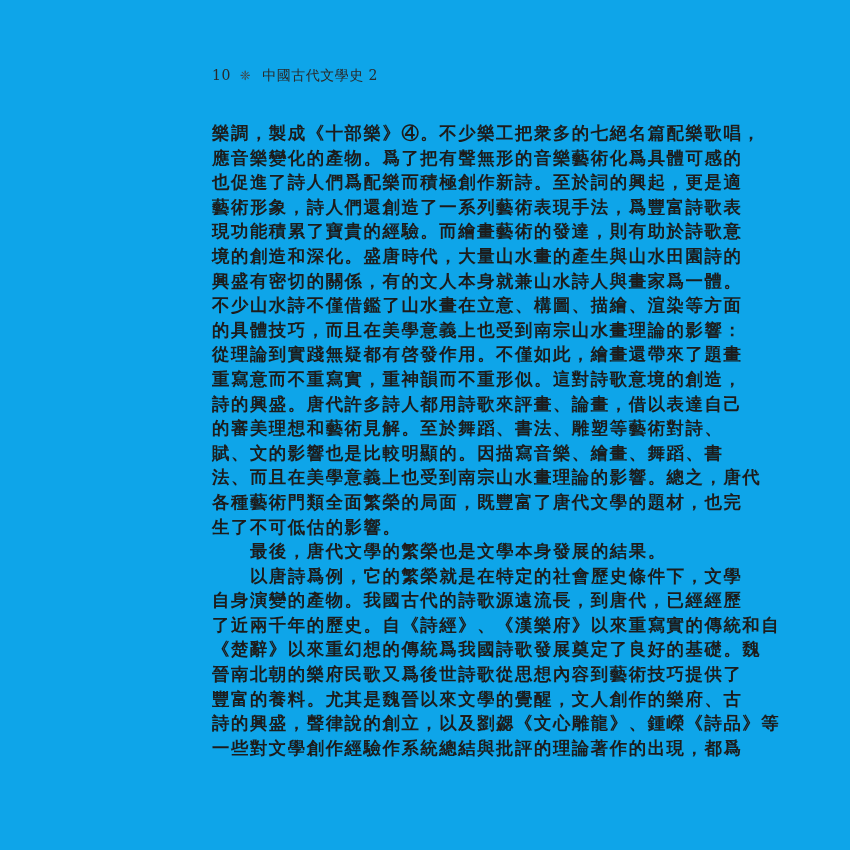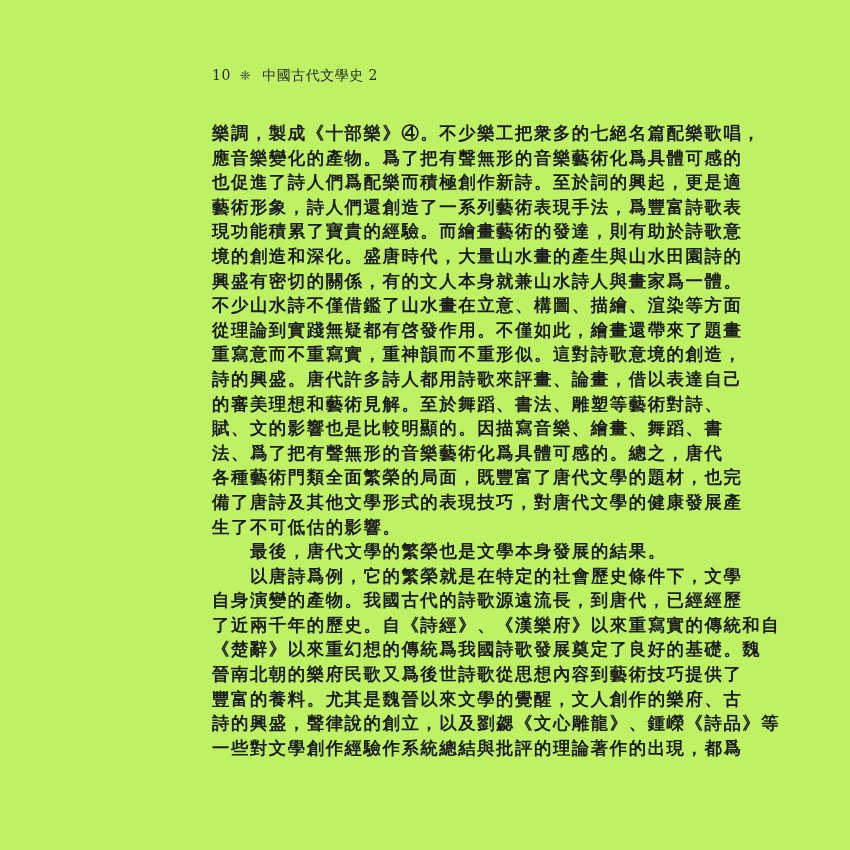--- a/index.html
+++ b/index.html
@@ -12,21 +12,21 @@
       height: 850px;
       position: relative;
       overflow: hidden;
       font-family: "DejaVu Serif", "Liberation Serif", serif;
       color: #1a1a1a;
     }
     .page {
       position: absolute;
       left: 0; top: 0;
       width: 850px; height: 850px;
-      background: #bef264;
+      background: #0ea5e9;
     }
     .running-header {
       position: absolute;
       left: 212px;
       top: 66px;
       font-size: 14px;
       line-height: 18px;
       color: #2a2a2a;
       white-space: nowrap;
       letter-spacing: 0.5px;
@@ -73,28 +73,28 @@
 
   <div class="body-text" id="body-text">
       <div class="line">樂調，製成《十部樂》④。不少樂工把衆多的七絕名篇配樂歌唱，</div>
       <div class="line">應音樂變化的產物。爲了把有聲無形的音樂藝術化爲具體可感的</div>
       <div class="line">也促進了詩人們爲配樂而積極創作新詩。至於詞的興起，更是適</div>
       <div class="line">藝術形象，詩人們還創造了一系列藝術表現手法，爲豐富詩歌表</div>
       <div class="line">現功能積累了寶貴的經驗。而繪畫藝術的發達，則有助於詩歌意</div>
       <div class="line">境的創造和深化。盛唐時代，大量山水畫的產生與山水田園詩的</div>
       <div class="line">興盛有密切的關係，有的文人本身就兼山水詩人與畫家爲一體。</div>
       <div class="line">不少山水詩不僅借鑑了山水畫在立意、構圖、描繪、渲染等方面</div>
+      <div class="line">的具體技巧，而且在美學意義上也受到南宗山水畫理論的影響：</div>
       <div class="line">從理論到實踐無疑都有啓發作用。不僅如此，繪畫還帶來了題畫</div>
       <div class="line">重寫意而不重寫實，重神韻而不重形似。這對詩歌意境的創造，</div>
       <div class="line">詩的興盛。唐代許多詩人都用詩歌來評畫、論畫，借以表達自己</div>
       <div class="line">的審美理想和藝術見解。至於舞蹈、書法、雕塑等藝術對詩、</div>
       <div class="line">賦、文的影響也是比較明顯的。因描寫音樂、繪畫、舞蹈、書</div>
-      <div class="line">法、爲了把有聲無形的音樂藝術化爲具體可感的。總之，唐代</div>
+      <div class="line">法、而且在美學意義上也受到南宗山水畫理論的影響。總之，唐代</div>
       <div class="line">各種藝術門類全面繁榮的局面，既豐富了唐代文學的題材，也完</div>
-      <div class="line">備了唐詩及其他文學形式的表現技巧，對唐代文學的健康發展產</div>
       <div class="line">生了不可低估的影響。</div>
       <div class="line indent bold">最後，唐代文學的繁榮也是文學本身發展的結果。</div>
       <div class="line indent">以唐詩爲例，它的繁榮就是在特定的社會歷史條件下，文學</div>
       <div class="line">自身演變的產物。我國古代的詩歌源遠流長，到唐代，已經經歷</div>
       <div class="line">了近兩千年的歷史。自《詩經》、《漢樂府》以來重寫實的傳統和自</div>
       <div class="line">《楚辭》以來重幻想的傳統爲我國詩歌發展奠定了良好的基礎。魏</div>
       <div class="line">晉南北朝的樂府民歌又爲後世詩歌從思想內容到藝術技巧提供了</div>
       <div class="line">豐富的養料。尤其是魏晉以來文學的覺醒，文人創作的樂府、古</div>
       <div class="line">詩的興盛，聲律說的創立，以及劉勰《文心雕龍》、鍾嶸《詩品》等</div>
       <div class="line">一些對文學創作經驗作系統總結與批評的理論著作的出現，都爲</div>

